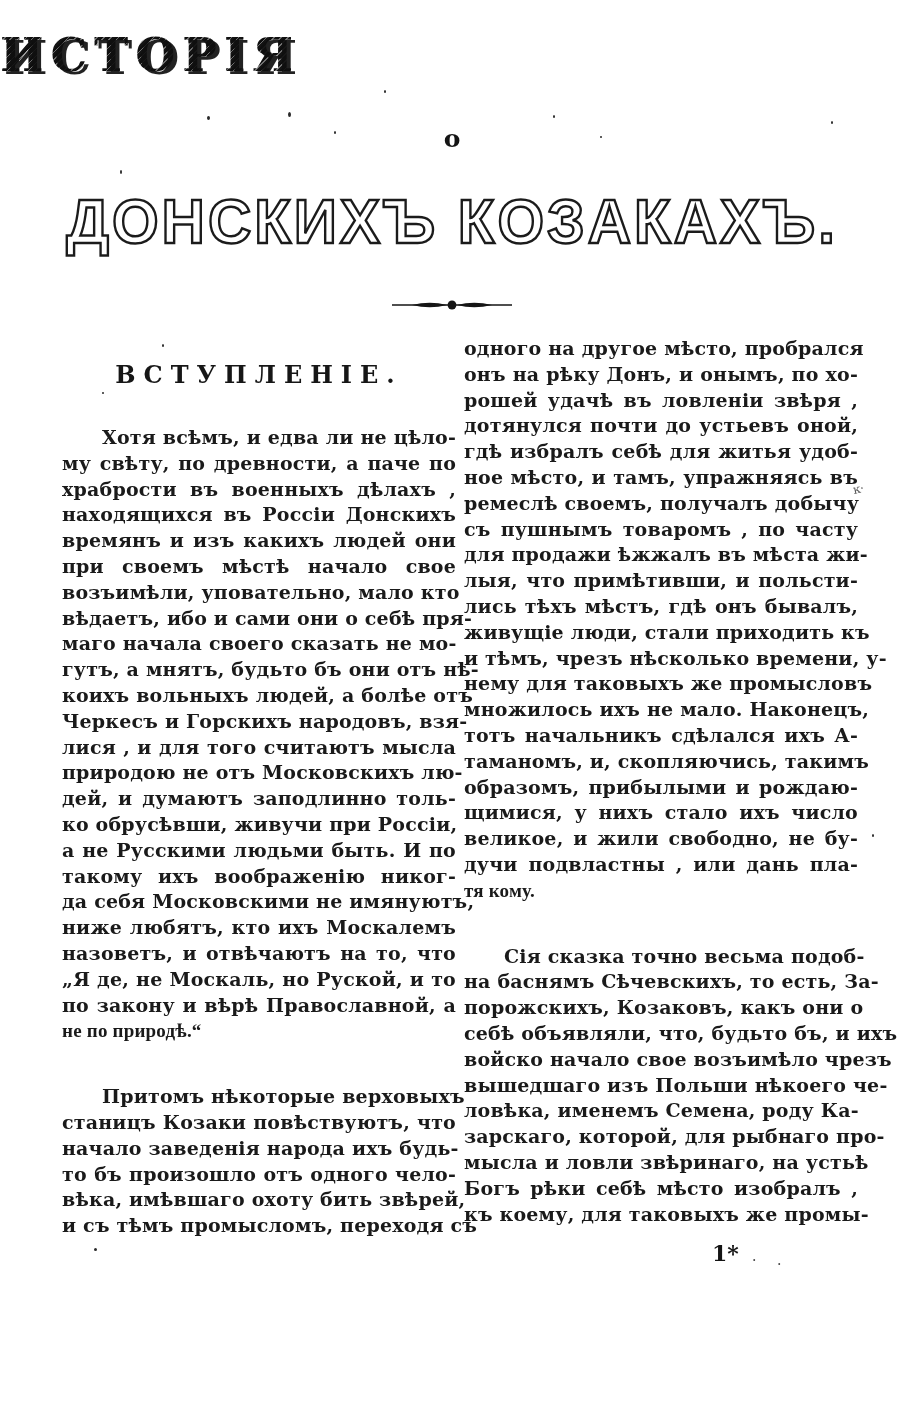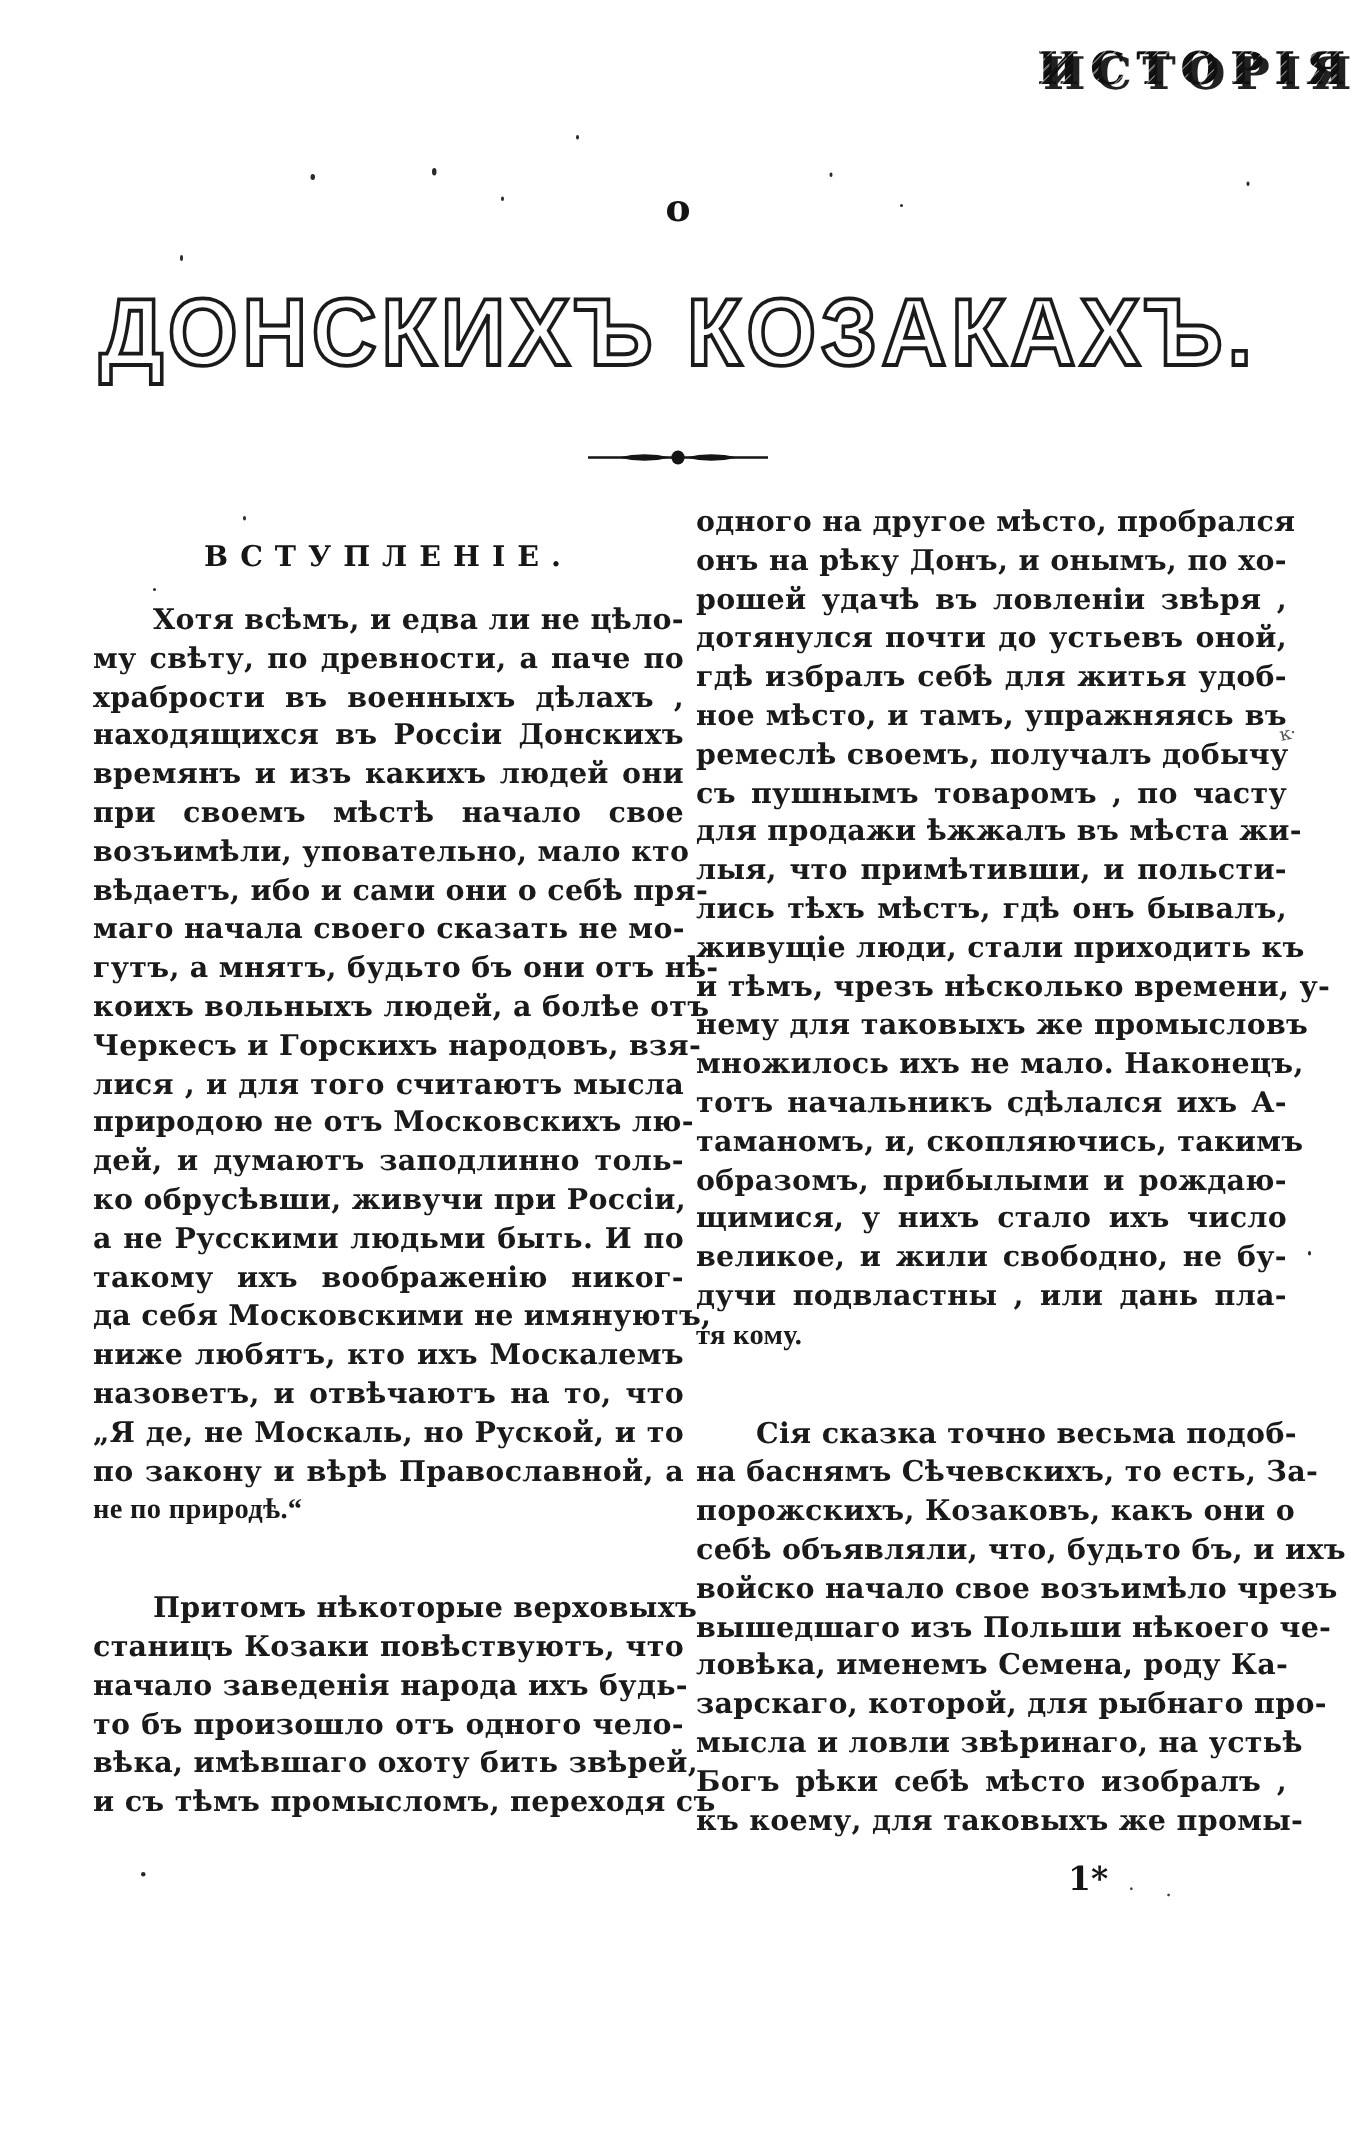--- a/index.html
+++ b/index.html
@@ -3,23 +3,23 @@
 <meta charset="utf-8">
 <style>
   html,body{margin:0;padding:0;background:#888;}
   .page{
     position:relative; width:904px; height:1427px; margin:0 auto;
     background:#ffffff; overflow:hidden;
     font-family:"DejaVu Serif", serif; color:#191919;
   }
   
   .title-main{
-    position:absolute; top:32px; left:0; right:0; text-align:right;
+    position:absolute; top:32px; left:0; right:0; text-align:left;
     font-family:"DejaVu Serif", serif; font-weight:bold;
-    font-size:30px; letter-spacing:7px; line-height:1;
+    font-size:46px; letter-spacing:7px; line-height:1;
     background:repeating-linear-gradient(135deg,#0e0e0e 0 2px,#6e6e6e 2px 3px,#141414 3px 5px);
     -webkit-background-clip:text; background-clip:text; color:transparent;
     text-shadow:4px 3px 0 rgba(15,15,15,.92);
   }
   .title-o{
     position:absolute; top:126px; left:0; right:0; text-align:center;
     font-weight:bold; font-size:25px; line-height:1; color:#141414;
   }
   .title-sub{
     position:absolute; top:188px; left:0; right:0; text-align:center;
@@ -31,22 +31,22 @@
   }
   .divider{
     position:absolute; top:297px; left:0; right:0; text-align:center; line-height:0;
   }
   .divider svg{display:inline-block;}
   
   .col{position:absolute; width:394px; font-size:19px; font-weight:bold; letter-spacing:.2px;}
   .col-left{left:62px;  top:360px;}
   .col-right{left:464px; top:336px;}
   .section-header{
-    text-align:center; font-size:19px; font-weight:bold; letter-spacing:8px;
-    margin-bottom:19px; color:#161616;
+    text-align:center; font-size:24px; font-weight:bold; letter-spacing:8px;
+    margin-bottom:36px; color:#161616;
   }
   .line{
     height:25.8px; line-height:25.8px; white-space:nowrap;
     text-align:justify; text-align-last:justify; color:#1a1a1a;
   }
   .line.first{text-indent:40px;}
   .line.last-left{text-align:left; text-align-last:left;font-family:Liberation Serif, serif;}
   .para + .para{margin-top:40px;}
   
   .page-mark{

